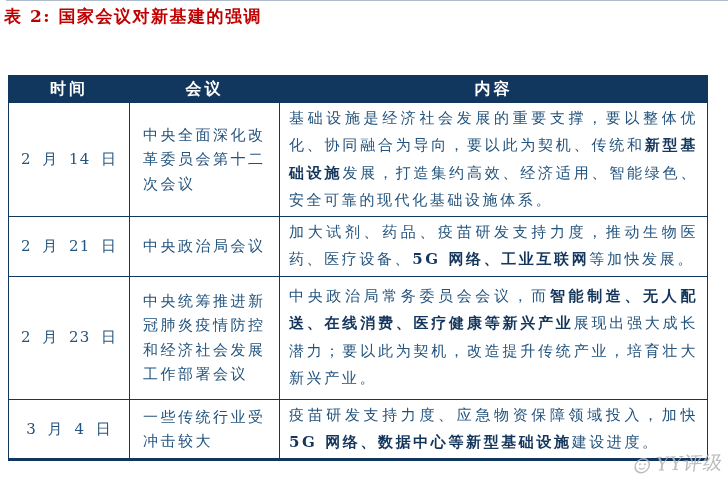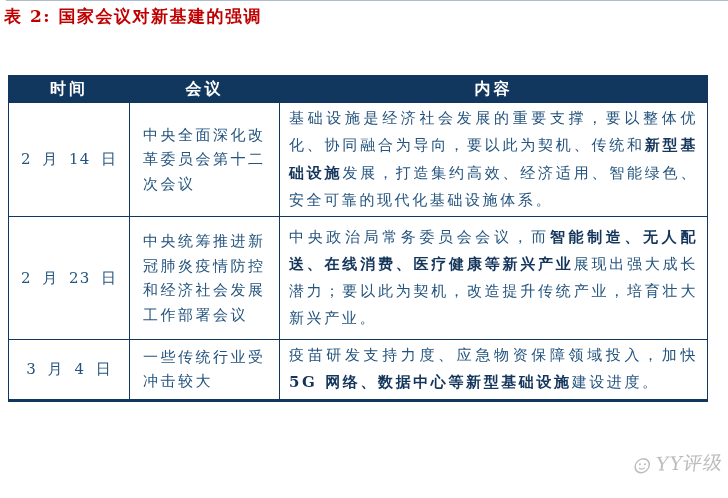--- a/index.html
+++ b/index.html
@@ -78,20 +78,25 @@
       <th>会议</th>
       <th>内容</th>
     </tr>
   </thead>
   <tbody id="table-body">
       <tr style="height: 110px;">
         <td class="time-cell">2 月 14 日</td>
         <td class="meeting-cell">中央全面深化改革委员会第十二次会议</td>
         <td class="content-cell"><span>基础设施是经济社会发展的重要支撑，要以整体优化、协同融合为导向，要以此为契机、传统和</span><span class="seg-bold">新型基础设施</span><span>发展，打造集约高效、经济适用、智能绿色、安全可靠的现代化基础设施体系。</span></td>
       </tr>
+      <tr style="height: 57px;">
+        <td class="time-cell">2 月 21 日</td>
+        <td class="meeting-cell">中央政治局会议</td>
+        <td class="content-cell"><span>加大试剂、药品、疫苗研发支持力度，推动生物医药、医疗设备、</span><span class="seg-bold">5G 网络、工业互联网</span><span>等加快发展。</span></td>
+      </tr>
       <tr style="height: 123px;">
         <td class="time-cell">2 月 23 日</td>
         <td class="meeting-cell">中央统筹推进新冠肺炎疫情防控和经济社会发展工作部署会议</td>
         <td class="content-cell"><span>中央政治局常务委员会会议，而</span><span class="seg-bold">智能制造、无人配送、在线消费、医疗健康等新兴产业</span><span>展现出强大成长潜力；要以此为契机，改造提升传统产业，培育壮大新兴产业。</span></td>
       </tr>
       <tr style="height: 54px; padding-left: 16px;">
         <td class="time-cell">3 月 4 日</td>
         <td class="meeting-cell">一些传统行业受冲击较大</td>
         <td class="content-cell"><span>疫苗研发支持力度、应急物资保障领域投入，加快 </span><span class="seg-bold">5G 网络、数据中心等新型基础设施</span><span>建设进度。</span></td>
       </tr>

